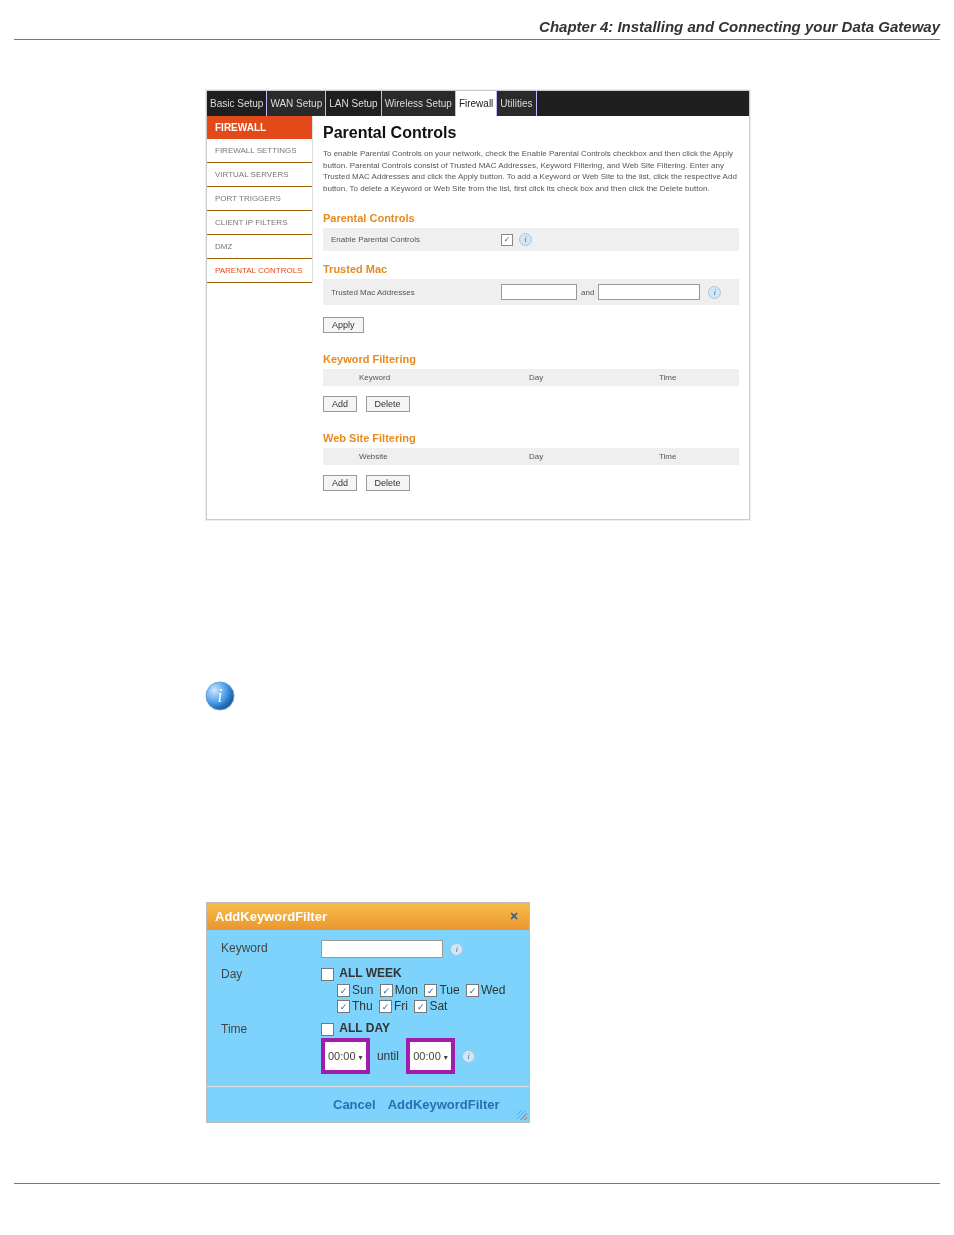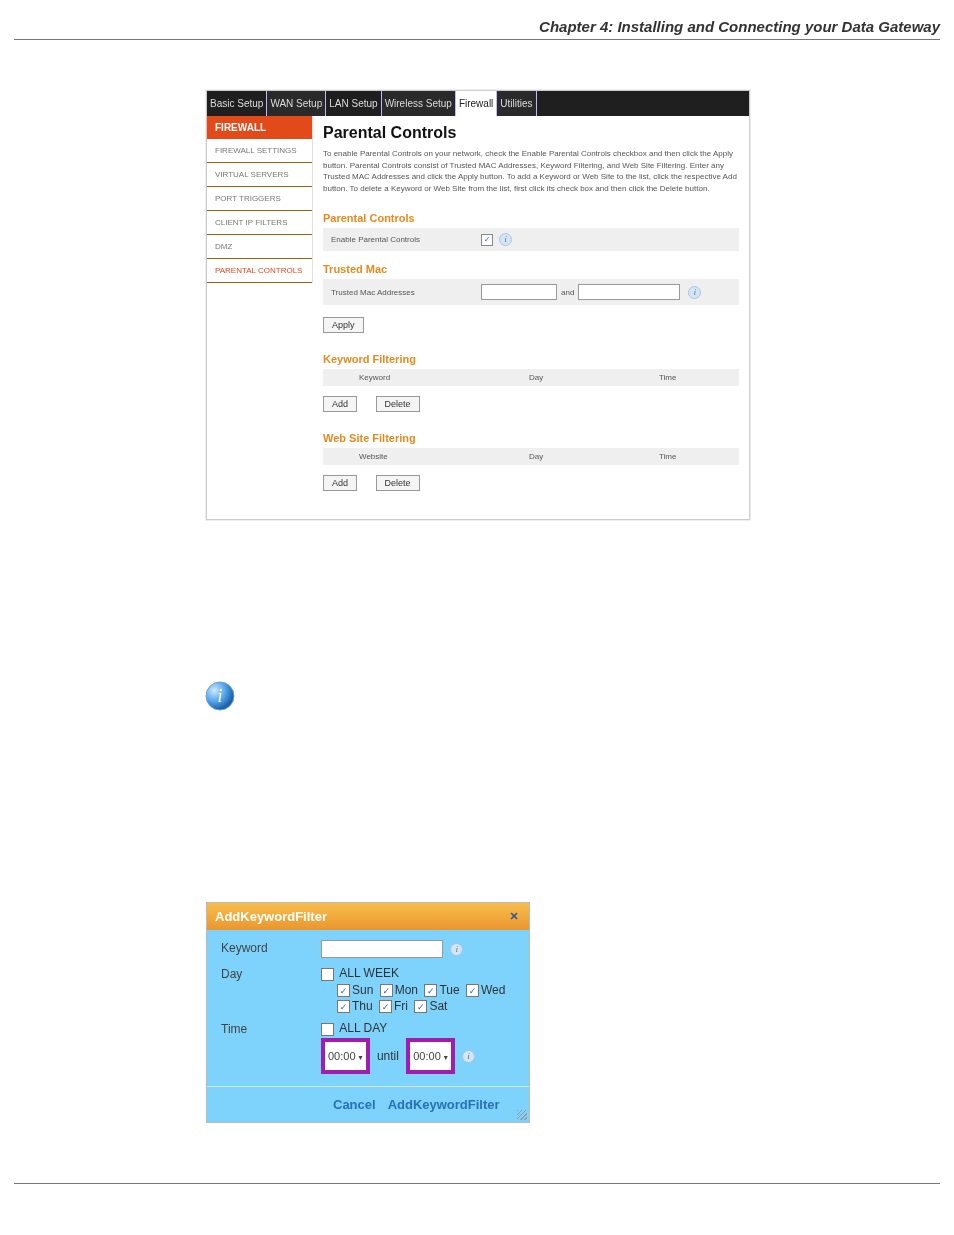--- a/index.html
+++ b/index.html
@@ -16,25 +16,25 @@
   .ssbody{display:flex;align-items:flex-start}
   .sidebar{width:118px;border-right:1px solid #e0e0e0}
   .sidehead{background:#e24a1a;color:#fff;font-size:10px;font-weight:bold;padding:6px 8px}
   .sideitem{font-size:8px;color:#777;padding:7px 8px;border-bottom:1px solid #a16207}
   .sideitem.active{color:#e24a1a}
   .main{flex:1;padding:8px 10px 28px;font-size:9px;color:#444}
   .h1{font-size:16px;font-weight:bold;color:#111;margin:0 0 6px}
   .para{font-size:8px;line-height:1.45;color:#555;margin-bottom:18px}
   .sect{color:#e78a1e;font-weight:bold;font-size:11px;margin:4px 0 4px}
   .rowbar{background:#efefef;padding:5px 8px;display:flex;align-items:center;font-size:8px;color:#555;margin-bottom:12px}
-  .rowbar .lbl{width:150px}
+  .rowbar .lbl{width:170px}
   .cb{width:10px;height:10px;border:1px solid #888;background:#fff;display:inline-flex;align-items:center;justify-content:center;font-size:8px;color:#2a66b5;margin-right:6px}
   .help{width:11px;height:11px;border-radius:50%;background:#d4e6f6;border:1px solid #a8c6e0;display:inline-flex;align-items:center;justify-content:center;font-size:8px;color:#3a6aa0;font-style:italic;font-family:serif}
   .txtin{height:14px;border:1px solid #999;background:#fff;display:inline-block;vertical-align:middle}
-  .btn{display:inline-block;border:1px solid #999;background:#f5f5f5;font-size:9px;padding:2px 8px;margin-right:16px;color:#333}
+  .btn{display:inline-block;border:1px solid #999;background:#f5f5f5;font-size:9px;padding:2px 8px;margin-right:6px;color:#333}
   .tblhead{background:#efefef;display:flex;font-size:8px;color:#555;padding:4px 0}
   .tblhead span{display:inline-block}
   .c1{width:170px;padding-left:36px}
   .c2{width:130px}
   .c3{width:80px}
   .spacer{height:16px}
   
   .info-icon{margin:160px 0 0 204px;width:32px;height:32px}
   .info-icon svg{width:32px;height:32px}
   
@@ -42,21 +42,21 @@
   .dlg-title{background:linear-gradient(#f9bd4b,#e9962e);color:#fff;font-weight:bold;font-size:13px;padding:6px 8px;display:flex;justify-content:space-between;align-items:center}
   .dlg-close{width:14px;height:14px;color:#2a5c97;font-weight:bold;font-size:11px;display:inline-flex;align-items:center;justify-content:center;cursor:default}
   .dlg-body{padding:10px 14px 4px}
   .dlg-row{display:flex;align-items:flex-start;margin-bottom:8px}
   .dlg-lbl{width:100px;text-align:left;color:#444;font-size:12px;padding-top:1px}
   .dlg-val{flex:1;color:#444}
   .dlg-input{display:inline-block;width:120px;height:16px;border:1px solid #999;background:#fff;vertical-align:middle}
   .smallcb{width:11px;height:11px;border:1px solid #777;background:#fff;display:inline-flex;align-items:center;justify-content:center;font-size:9px;color:#2a66b5;vertical-align:middle;margin-right:2px}
   .smallcb.checked::after{content:"✓"}
   .daylbl{display:inline-block;font-size:12px;color:#333;margin-right:3px}
-  .bold{font-weight:normal}
+  .bold{font-weight:bold}
   .daysrow{margin:2px 0 0 16px}
   .sel{display:inline-block;border:4px solid #a21caf;background:#fff;font-size:11px;padding:8px 3px}
   .sel .arr{font-size:8px;margin-left:3px}
   .dlg-foot{border-top:1px solid #e3e3e3;padding:10px 14px;display:flex;gap:12px;align-items:center}
   .linkbtn{color:#2a6fb5;font-weight:bold;font-size:13px;cursor:default}
   .dlg-resize{position:relative}
   .dlg-resize::after{content:"";position:absolute;right:2px;bottom:2px;width:10px;height:10px;background:repeating-linear-gradient(135deg,#999 0,#999 1px,transparent 1px,transparent 3px)}
   .footer-rule{border-top:1px solid #777;margin:40px 14px 0}
 </style>
 </head>

